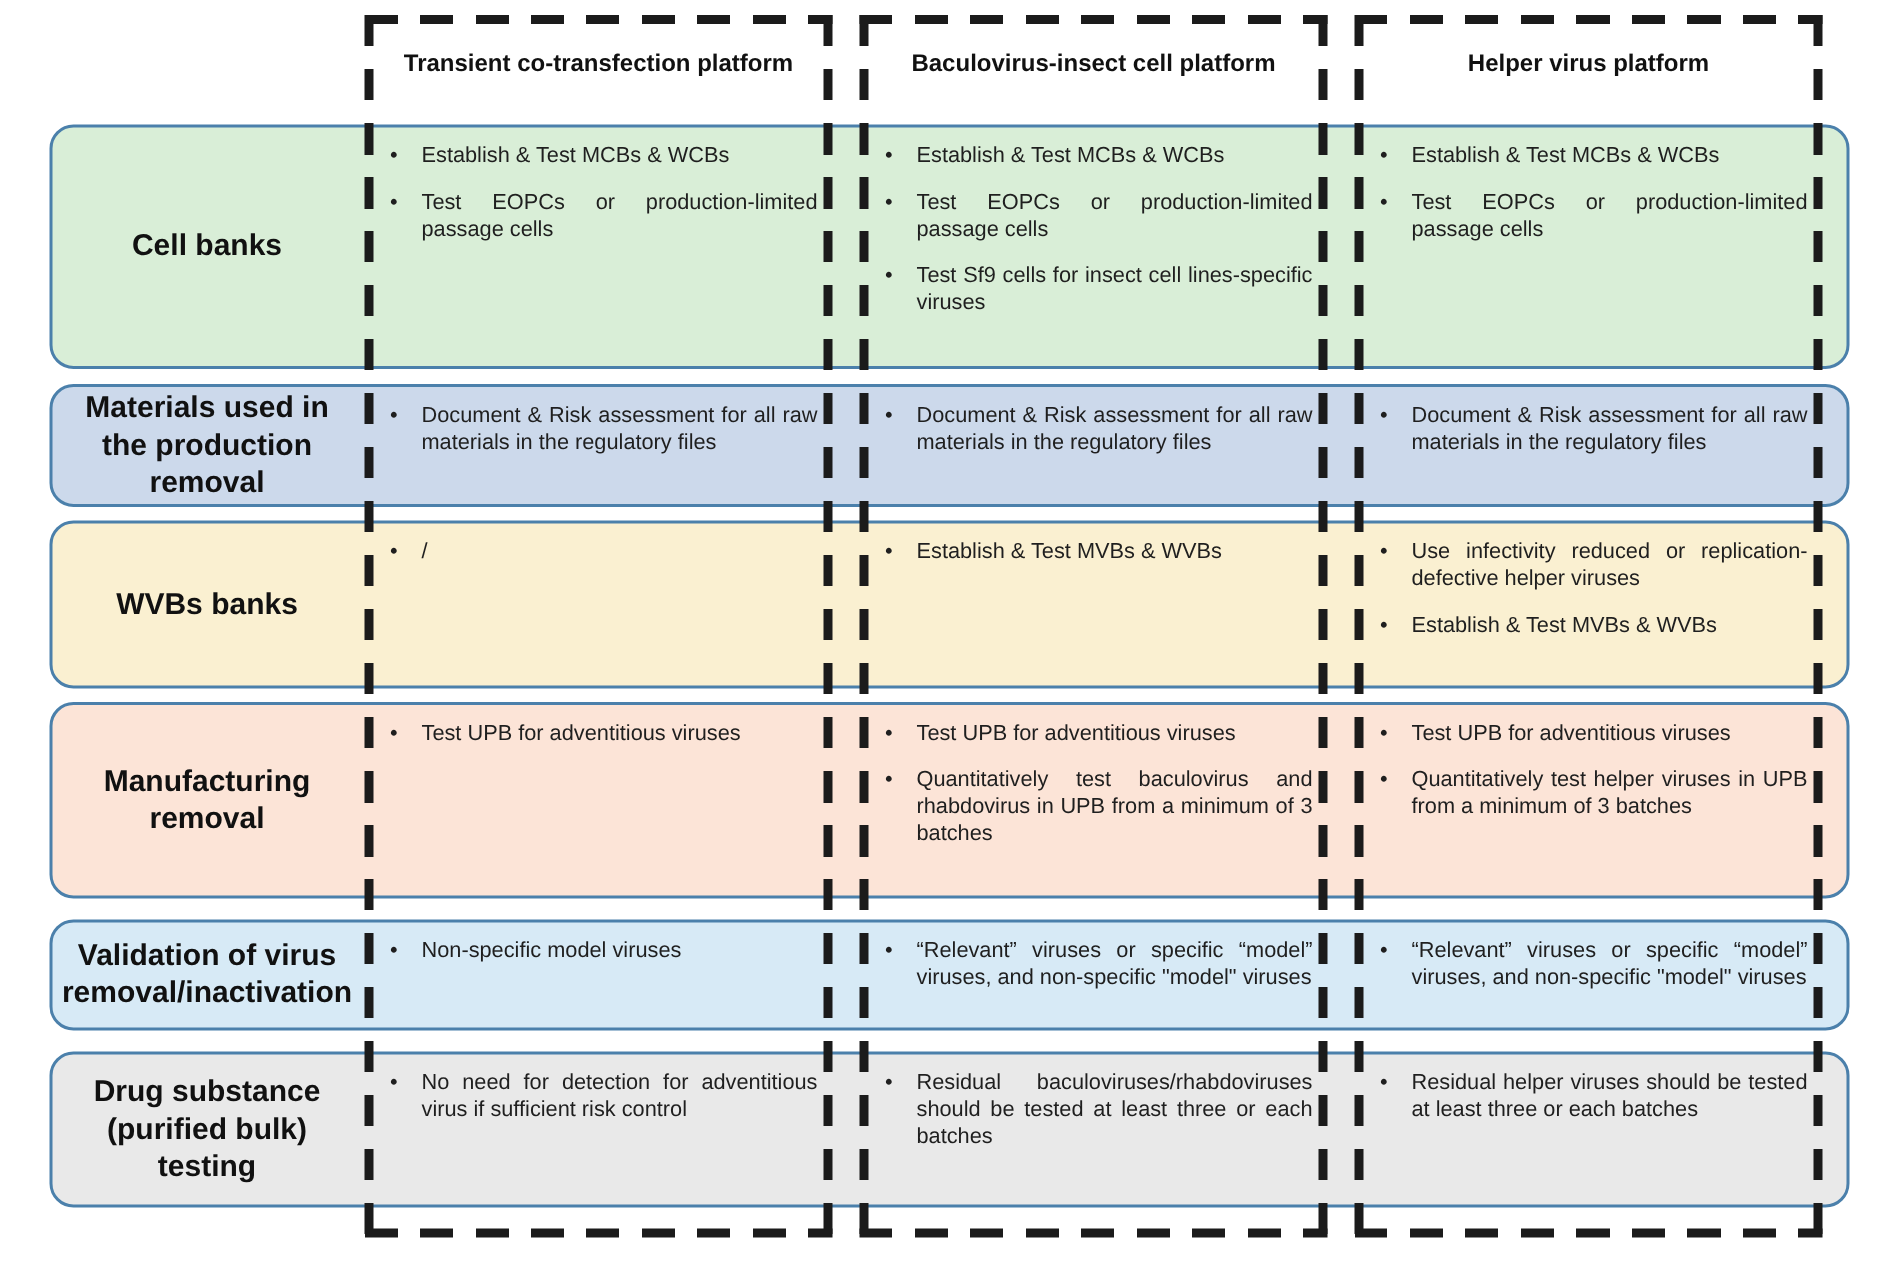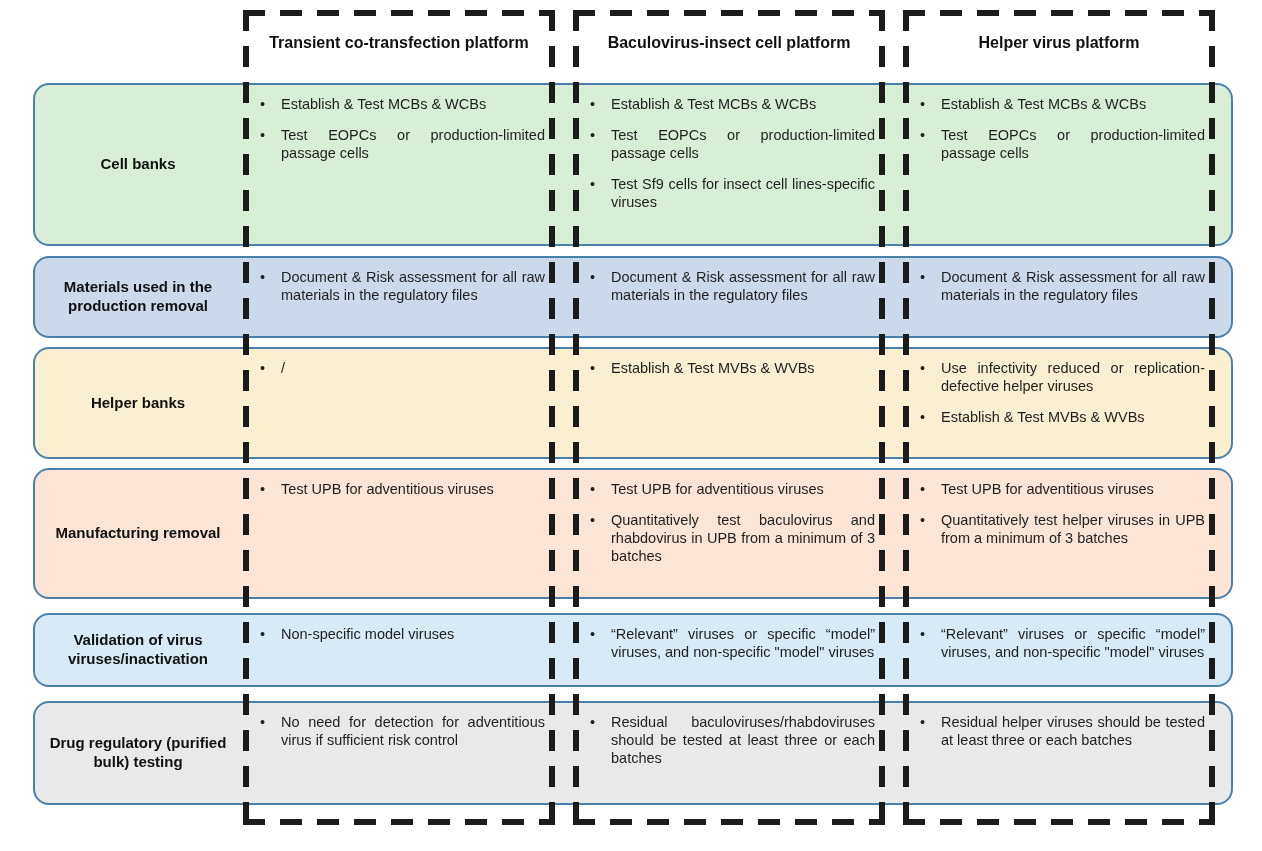--- a/index.html
+++ b/index.html
@@ -30,21 +30,21 @@
   }
   .row:nth-child(1){height:163px;margin-bottom:10px;}
   .row:nth-child(2){height:82px;margin-bottom:9px;}
   .row:nth-child(3){height:112px;margin-bottom:9px;}
   .row:nth-child(4){height:131px;margin-bottom:14px;}
   .row:nth-child(5){height:74px;margin-bottom:14px;}
   .row:nth-child(6){height:104px;margin-bottom:0;}
 
   .row-label{
     display:flex;align-items:center;justify-content:center;text-align:center;
-    font-weight:bold;font-size:15px;line-height:1.25;color:#111;
+    font-weight:bold;font-size:20px;line-height:1.25;color:#111;
     padding:0 14px;box-sizing:border-box;
   }
   .cell{
     padding:10px 26px 8px 14px;box-sizing:border-box;
   }
   .bullet-item{
     position:relative;padding-left:26px;margin-bottom:13px;
     font-size:14.5px;line-height:18px;text-align:justify;color:#1f1f1f;
   }
   .bullet-item:last-child{margin-bottom:0;}
@@ -100,21 +100,21 @@
           <div class="bullet-item">Document &amp; Risk assessment for all raw materials in the regulatory files</div>
         </div>
         <div class="cell">
           <div class="bullet-item">Document &amp; Risk assessment for all raw materials in the regulatory files</div>
         </div>
         <div class="cell">
           <div class="bullet-item">Document &amp; Risk assessment for all raw materials in the regulatory files</div>
         </div>
       </div>
       <div class="row" style="background: rgb(250, 240, 209);">
-        <div class="row-label">Helper banks</div>
+        <div class="row-label">WVBs banks</div>
         <div class="cell">
           <div class="bullet-item">/</div>
         </div>
         <div class="cell">
           <div class="bullet-item">Establish &amp; Test MVBs &amp; WVBs</div>
         </div>
         <div class="cell">
           <div class="bullet-item">Use infectivity reduced or replication-defective helper viruses</div>
           <div class="bullet-item">Establish &amp; Test MVBs &amp; WVBs</div>
         </div>
@@ -127,33 +127,33 @@
         <div class="cell">
           <div class="bullet-item">Test UPB for adventitious viruses</div>
           <div class="bullet-item">Quantitatively test baculovirus and rhabdovirus in UPB from a minimum of 3 batches</div>
         </div>
         <div class="cell">
           <div class="bullet-item">Test UPB for adventitious viruses</div>
           <div class="bullet-item">Quantitatively test helper viruses in UPB from a minimum of 3 batches</div>
         </div>
       </div>
       <div class="row" style="background: rgb(215, 234, 246);">
-        <div class="row-label">Validation of virus viruses/inactivation</div>
+        <div class="row-label">Validation of virus removal/inactivation</div>
         <div class="cell">
           <div class="bullet-item">Non-specific model viruses</div>
         </div>
         <div class="cell">
           <div class="bullet-item">“Relevant” viruses or specific “model” viruses, and non-specific "model" viruses</div>
         </div>
         <div class="cell">
           <div class="bullet-item">“Relevant” viruses or specific “model” viruses, and non-specific "model" viruses</div>
         </div>
       </div>
       <div class="row" style="background: rgb(233, 233, 233);">
-        <div class="row-label">Drug regulatory (purified bulk) testing</div>
+        <div class="row-label">Drug substance (purified bulk) testing</div>
         <div class="cell">
           <div class="bullet-item">No need for detection for adventitious virus if sufficient risk control</div>
         </div>
         <div class="cell">
           <div class="bullet-item">Residual baculoviruses/rhabdoviruses should be tested at least three or each batches</div>
         </div>
         <div class="cell">
           <div class="bullet-item">Residual helper viruses should be tested at least three or each batches</div>
         </div>
       </div>

